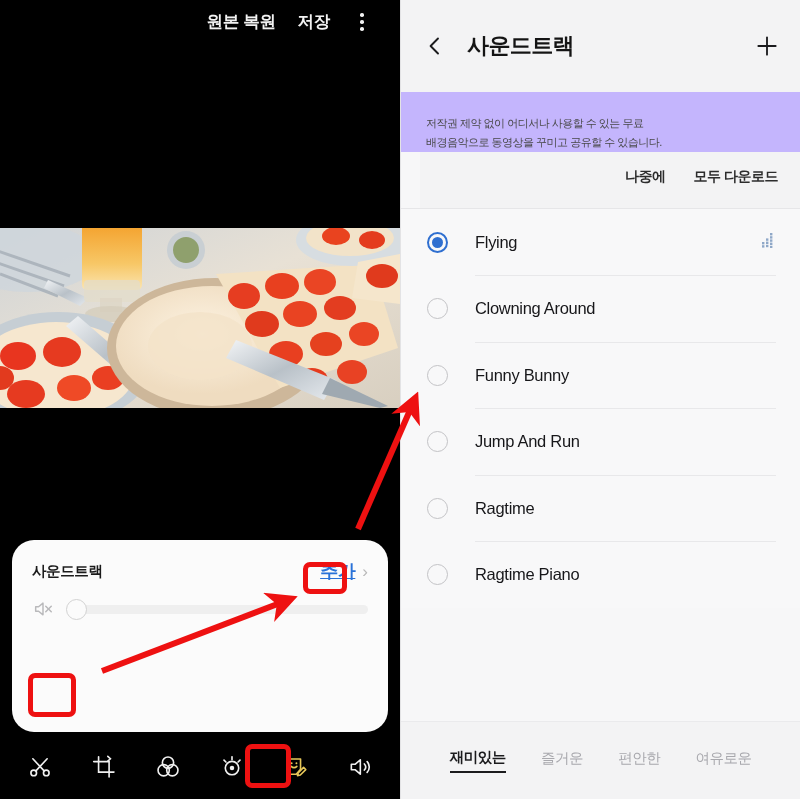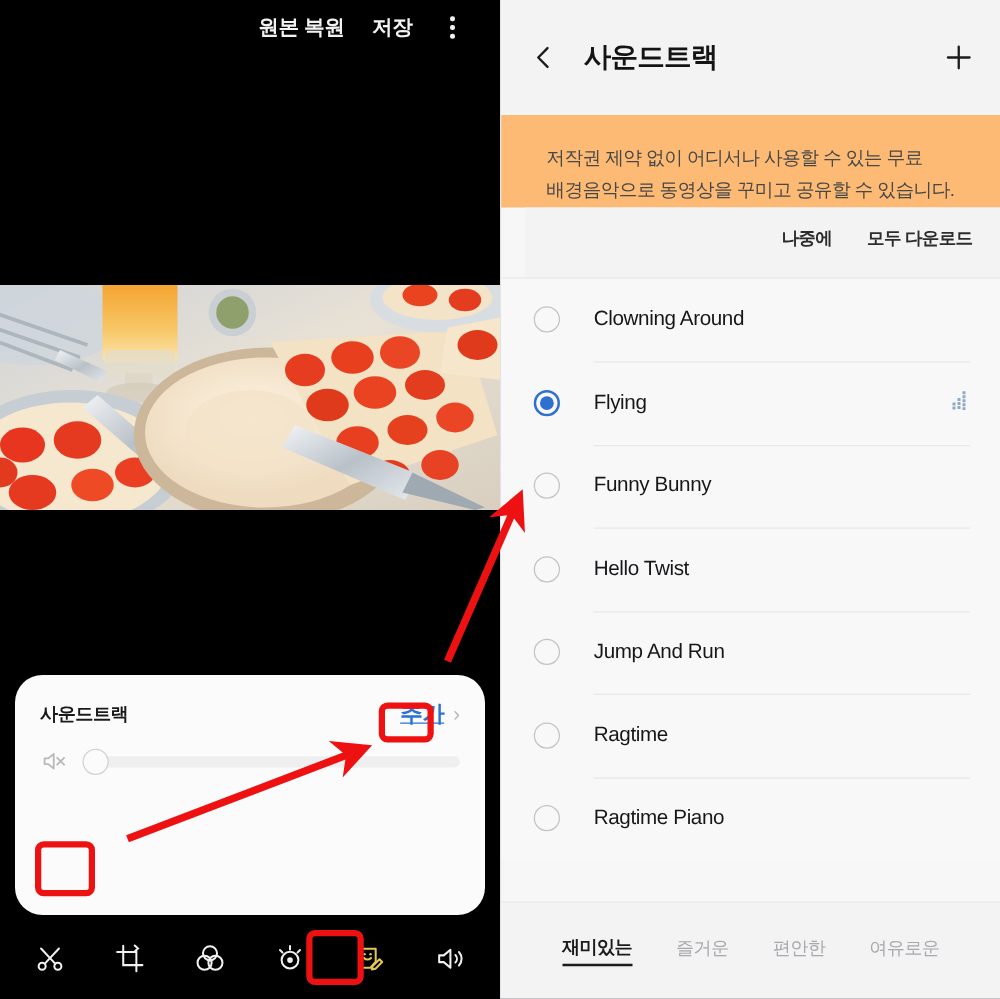--- a/index.html
+++ b/index.html
@@ -99,23 +99,23 @@
     background: #f3f3f4;
   }
   .back-chev { width: 26px; height: 30px; display:flex; align-items:center; }
   .st-title {
     flex: 1; font-size: 22px; font-weight: 700; color: #141414;
     letter-spacing: -0.6px; margin-left: 18px;
   }
   .plus-btn { width: 30px; height: 30px; display:flex; align-items:center; justify-content:center; }
 
   .st-desc {
-    padding: 22px 25px 0 36px;
-    font-size: 15px; line-height: 1.72; color: #484848; letter-spacing: -0.5px;
-    background: #fdba74;
+    padding: 22px 25px 0 25px;
+    font-size: 11px; line-height: 1.72; color: #484848; letter-spacing: -0.5px;
+    background: #c4b5fd;
   }
   .st-actions {
     background: #f3f3f4;
     display: flex; align-items: center; justify-content: flex-end;
     gap: 28px; padding: 16px 22px 22px 0; margin-left: 19px;
   }
   .st-actions .act {
     font-size: 14px; font-weight: 700; color: #2c2c2c; letter-spacing: -0.5px;
   }
   .st-divider { height: 1px; background: #e6e6e8; margin: 0; }
@@ -362,25 +362,20 @@
 
     <div class="st-actions">
       <span class="act">나중에</span>
       <span class="act">모두 다운로드</span>
     </div>
     <div class="st-divider"></div>
 
     <div class="track-list">
 
       <div class="track-item">
-        <span class="radio"></span>
-        <span class="track-name">Clowning Around</span>
-      </div>
-
-      <div class="track-item">
         <span class="radio sel">
             <i></i>
           </span>
         <span class="track-name">Flying</span>
         <span class="eq-ico">
           <svg viewBox="0 0 16 16" width="16" height="16">
             <g fill="#8fa8c8">
               <rect x="2" y="10" width="2.4" height="2.4"></rect>
               <rect x="2" y="13.2" width="2.4" height="2.4"></rect>
               <rect x="6" y="6.4" width="2.4" height="2.4"></rect>
@@ -391,27 +386,28 @@
               <rect x="10" y="7.4" width="2.4" height="2.4"></rect>
               <rect x="10" y="10.6" width="2.4" height="2.4"></rect>
               <rect x="10" y="13.8" width="2.4" height="2.4"></rect>
             </g>
           </svg>
         </span>
       </div>
 
       <div class="track-item">
         <span class="radio"></span>
+        <span class="track-name">Clowning Around</span>
+      </div>
+
+      <div class="track-item">
+        <span class="radio"></span>
         <span class="track-name">Funny Bunny</span>
       </div>
 
-      <div class="track-item">
-        <span class="radio"></span>
-        <span class="track-name">Hello Twist</span>
-      </div>
 
       <div class="track-item">
         <span class="radio"></span>
         <span class="track-name">Jump And Run</span>
       </div>
 
       <div class="track-item">
         <span class="radio"></span>
         <span class="track-name">Ragtime</span>
       </div>

